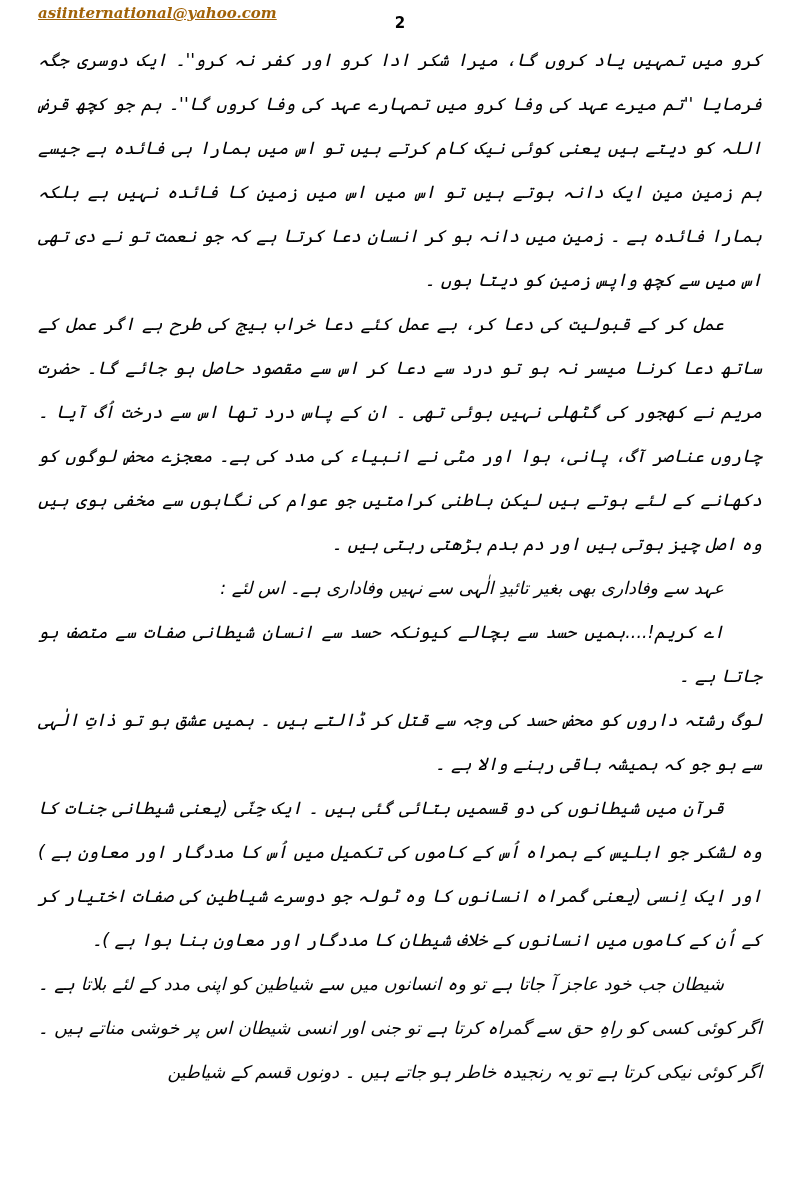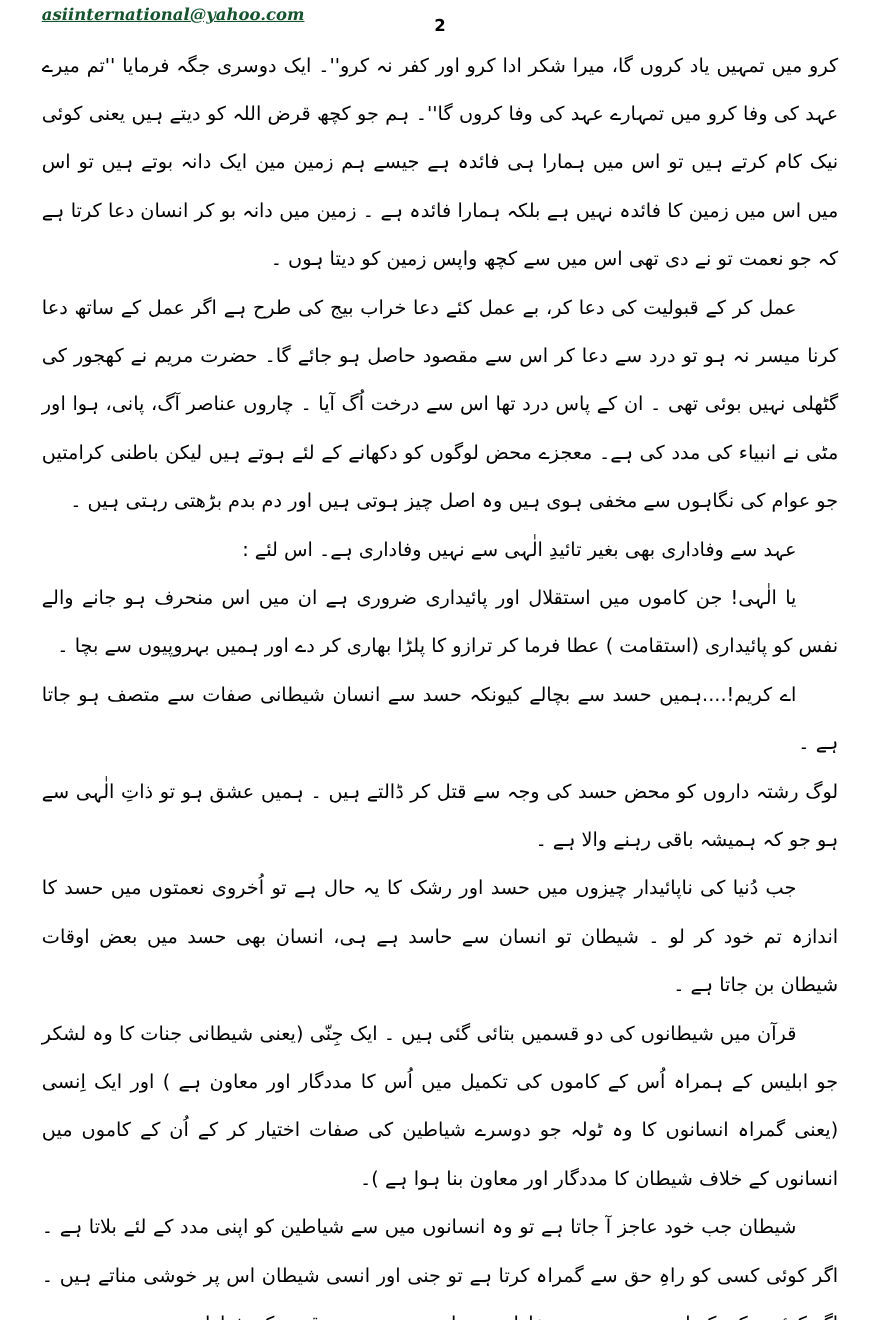--- a/index.html
+++ b/index.html
@@ -12,56 +12,54 @@
     overflow: hidden;
   }
   .page { width: 800px; height: 1200px; position: relative; }
 
   
   .top-bar { position: relative; height: 38px; }
   .top-email {
     position: absolute; left: 38px; top: 4px;
     font-family: "DejaVu Serif", serif;
     font-style: italic; font-weight: bold;
-    font-size: 15px; color: #14532d;
+    font-size: 15px; color: #a16207;
     text-decoration: underline;
   }
   .page-number {
     position: absolute; left: 0; right: 0; top: 14px;
     text-align: center; font-size: 15px; font-weight: bold; color: #000;
   }
 
   
   .content {
     direction: rtl;
     padding: 0 38px;
     text-align: justify;
     font-size: 17.5px;
     line-height: 44px;
     color: #000;
   }
-  .para { margin: 0; }
+  .para { margin: 0; font-style: italic; }
   .para.indent { text-indent: 38px; }
 </style>
 </head>
 <body>
 
 <div class="page">
 
   <div class="top-bar">
     <span class="top-email">asiinternational@yahoo.com</span>
     <div class="page-number">2</div>
   </div>
 
   <div class="content">
     <p class="para">کرو میں تمہیں یاد کروں گا، میرا شکر ادا کرو اور کفر نہ کرو''۔ ایک دوسری جگہ فرمایا ''تم میرے عہد کی وفا کرو میں تمہارے عہد کی وفا کروں گا''۔ ہم جو کچھ قرض اللہ کو دیتے ہیں یعنی کوئی نیک کام کرتے ہیں تو اس میں ہمارا ہی فائدہ ہے جیسے ہم زمین مین ایک دانہ بوتے ہیں تو اس میں اس میں زمین کا فائدہ نہیں ہے بلکہ ہمارا فائدہ ہے ۔ زمین میں دانہ بو کر انسان دعا کرتا ہے کہ جو نعمت تو نے دی تھی اس میں سے کچھ واپس زمین کو دیتا ہوں ۔</p>
     <p class="para indent">عمل کر کے قبولیت کی دعا کر، بے عمل کئے دعا خراب بیج کی طرح ہے اگر عمل کے ساتھ دعا کرنا میسر نہ ہو تو درد سے دعا کر اس سے مقصود حاصل ہو جائے گا۔ حضرت مریم نے کھجور کی گٹھلی نہیں بوئی تھی ۔ ان کے پاس درد تھا اس سے درخت اُگ آیا ۔ چاروں عناصر آگ، پانی، ہوا اور مٹی نے انبیاء کی مدد کی ہے۔ معجزے محض لوگوں کو دکھانے کے لئے ہوتے ہیں لیکن باطنی کرامتیں جو عوام کی نگاہوں سے مخفی ہوی ہیں وہ اصل چیز ہوتی ہیں اور دم بدم بڑھتی رہتی ہیں ۔</p>
     <p class="para indent">عہد سے وفاداری بھی بغیر تائیدِ الٰہی سے نہیں وفاداری ہے۔ اس لئے :</p>
-    <p class="para indent">یا الٰہی!  جن کاموں میں استقلال اور پائیداری ضروری ہے ان میں اس منحرف ہو جانے والے نفس کو پائیداری (استقامت ) عطا فرما کر ترازو کا پلڑا بھاری کر دے اور ہمیں بہروپیوں سے بچا ۔</p>
     <p class="para indent">اے کریم!....ہمیں حسد سے بچالے کیونکہ حسد سے انسان شیطانی صفات سے متصف ہو جاتا ہے ۔</p>
     <p class="para">لوگ رشتہ داروں کو محض حسد کی وجہ سے قتل کر ڈالتے ہیں ۔ ہمیں عشق ہو تو ذاتِ الٰہی سے ہو جو کہ ہمیشہ باقی رہنے والا ہے ۔</p>
-    <p class="para indent">جب دُنیا کی ناپائیدار چیزوں میں حسد اور رشک کا یہ حال ہے تو اُخروی نعمتوں میں حسد کا اندازہ تم خود کر لو ۔ شیطان تو انسان سے حاسد ہے ہی، انسان بھی حسد میں بعض اوقات شیطان بن جاتا ہے ۔</p>
     <p class="para indent">قرآن میں شیطانوں کی دو قسمیں بتائی گئی ہیں ۔ ایک جِنّی (یعنی شیطانی جنات کا وہ لشکر جو ابلیس کے ہمراہ اُس کے کاموں کی تکمیل میں اُس کا مددگار اور معاون ہے ) اور ایک اِنسی (یعنی گمراہ انسانوں کا وہ ٹولہ جو دوسرے شیاطین کی صفات اختیار کر کے اُن کے کاموں میں انسانوں کے خلاف شیطان کا مددگار اور معاون بنا ہوا ہے )۔</p>
     <p class="para indent">شیطان جب خود عاجز آ جاتا ہے تو وہ انسانوں میں سے شیاطین کو اپنی مدد کے لئے بلاتا ہے ۔ اگر کوئی کسی کو راہِ حق سے گمراہ کرتا ہے تو جنی اور انسی شیطان اس پر خوشی مناتے ہیں ۔ اگر کوئی نیکی کرتا ہے تو یہ رنجیدہ خاطر ہو جاتے ہیں ۔ دونوں قسم کے شیاطین</p>
 
   </div>
 
 </div>
 
 </body></html>

